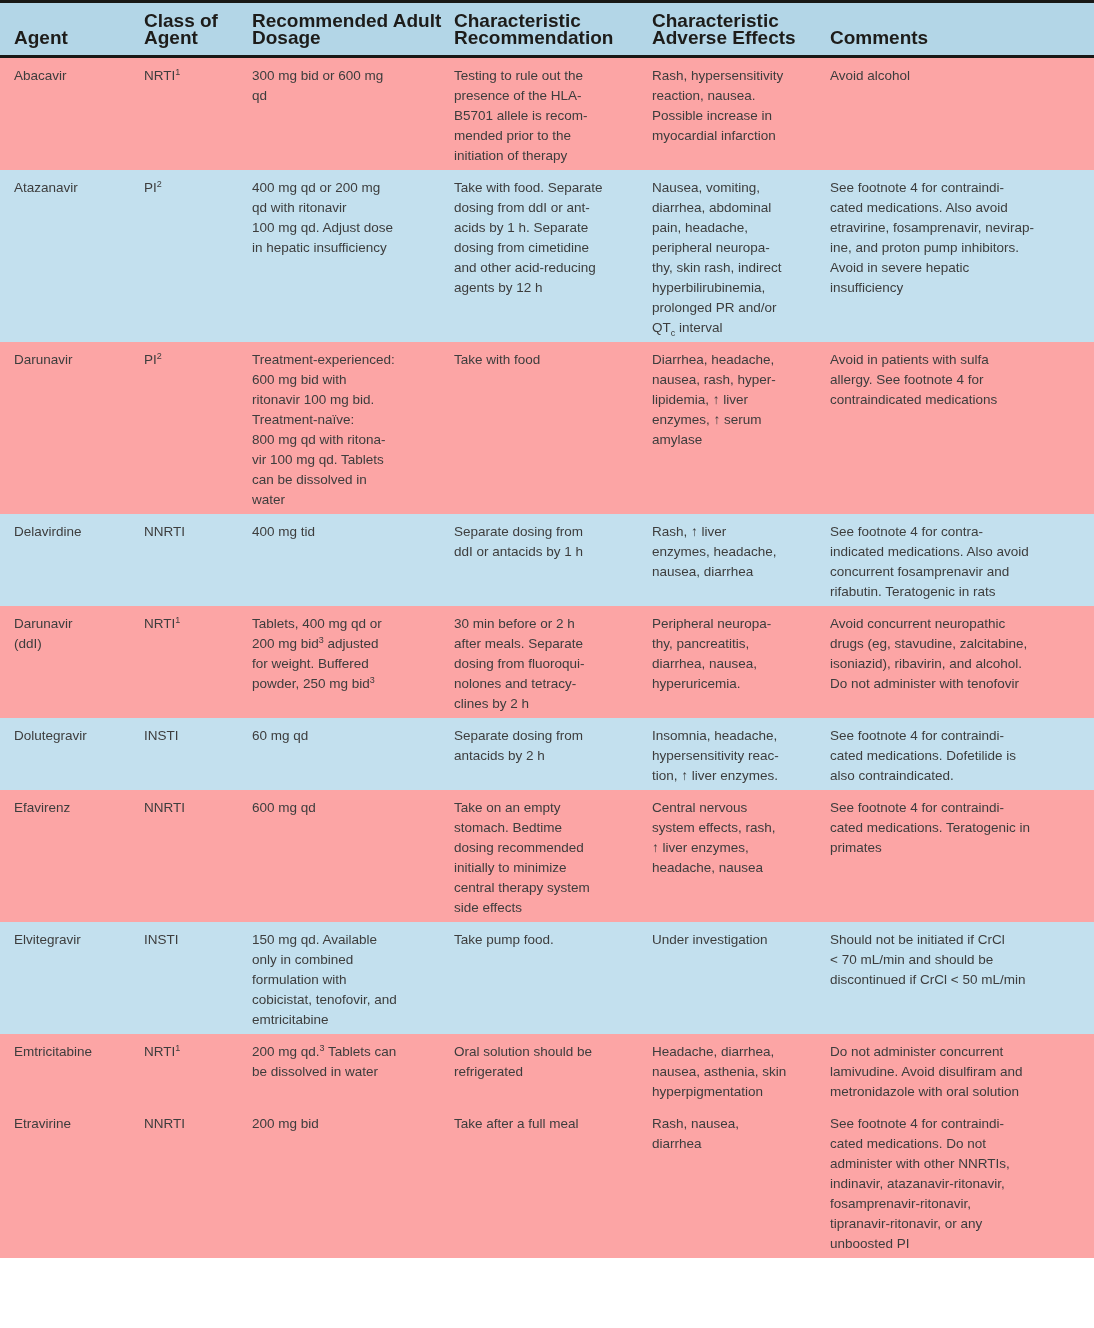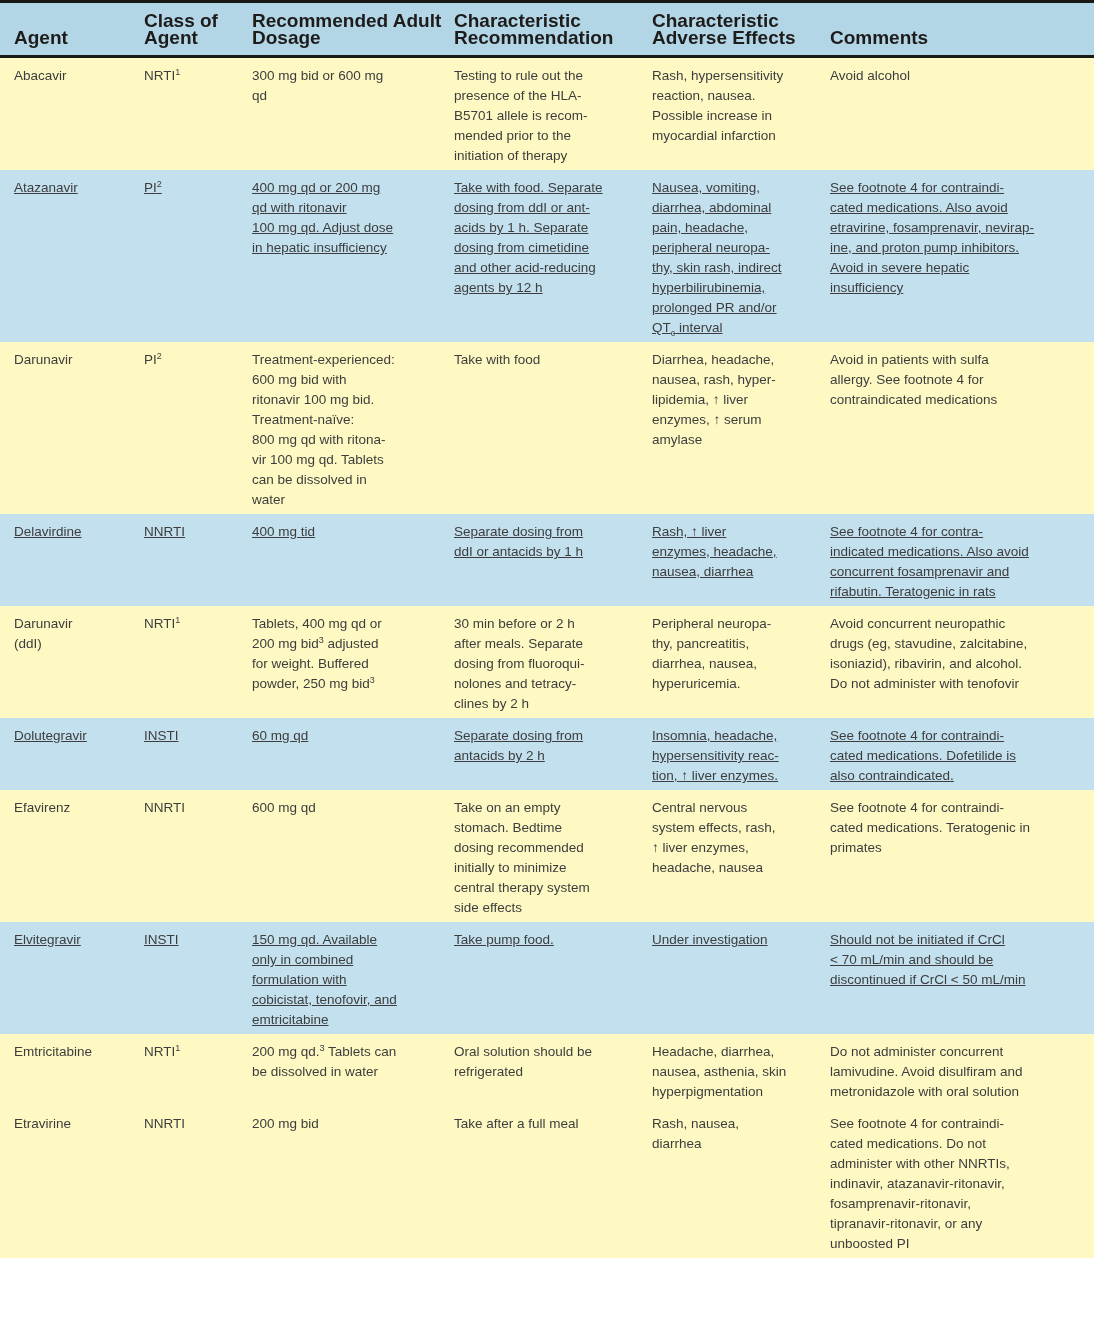--- a/index.html
+++ b/index.html
@@ -32,22 +32,22 @@
   tbody td {
     vertical-align: top;
     font-size: 13.5px;
     line-height: 20px;
     color: #3d3d3d;
     padding: 8px 8px 4px 0;
     white-space: pre-line;
     overflow: hidden;
   }
   th.c-agent, td.c-agent { padding-left: 14px; }
-  tr.light td { background: #fef9c3; }
-  tr.dark td  { background: #c3e0ee; text-decoration: underline; }
+  tr.light td { background: #fca5a5; }
+  tr.dark td  { background: #c3e0ee; }
   sup { font-size: 9px; line-height: 0; vertical-align: super; }
   sub { font-size: 9px; line-height: 0; vertical-align: sub; }
 </style>
 </head>
 <body>
 
 <div class="table-wrap">
   <table>
     <colgroup>
       <col style="width:144px">

